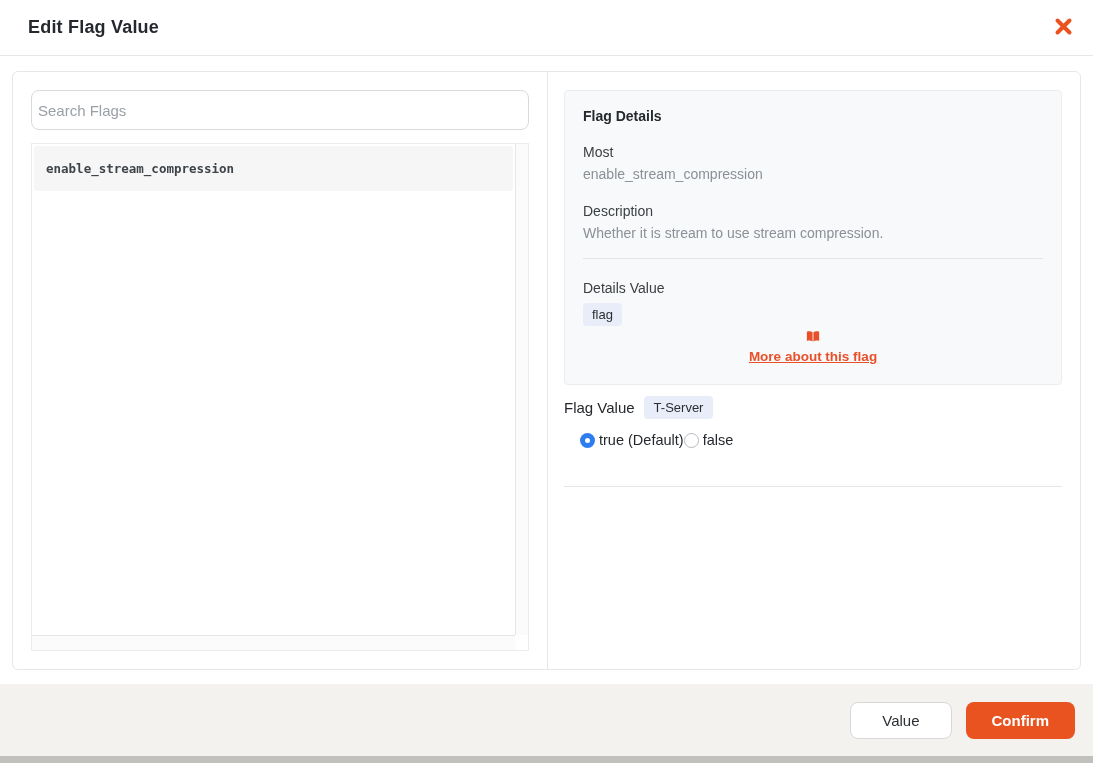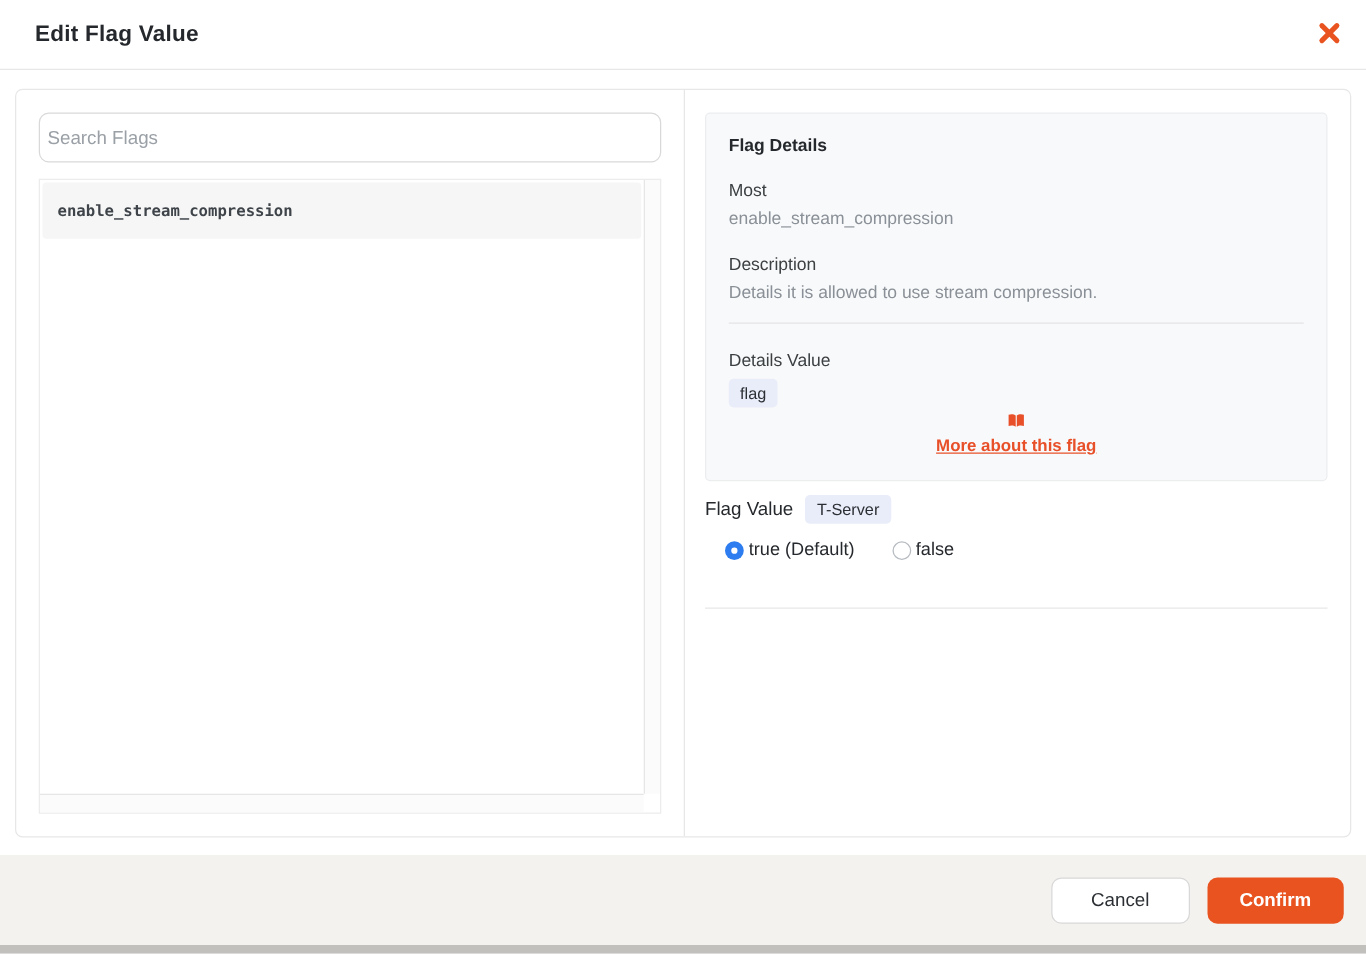--- a/index.html
+++ b/index.html
@@ -216,21 +216,20 @@
   .scope-badge {
     background: #e9ecf9;
     color: #2b2f33;
     font-size: 13px;
     border-radius: 4px;
     padding: 4px 10px;
   }
   .radio-row {
     display: flex;
     align-items: center;
-    gap: 30px;
     margin-top: 13px;
     padding-left: 16px;
   }
   .radio-item {
     display: flex;
     align-items: center;
     gap: 4px;
     cursor: pointer;
   }
   .radio-circle {
@@ -337,21 +336,21 @@
   </div>
 
   <div class="right-pane">
     <div class="details-card">
       <div class="details-heading">Flag Details</div>
 
       <div class="field-label">Most</div>
       <div class="field-value">enable_stream_compression</div>
 
       <div class="field-label">Description</div>
-      <div class="field-value last">Details it is allowed to use stream compression.</div>
+      <div class="field-value last">Whether it is stream to use stream compression.</div>
 
       <hr class="details-divider">
 
       <div class="field-label">Details Value</div>
       <span class="default-badge">flag</span>
 
       <div class="more-link-row">
         <span style="display:flex;">
           <svg width="14" height="13" viewBox="0 0 16 14">
             <path d="M1 1.6 C3.2 0.7 6 1 7.5 2.2 L7.5 12.6 C6 11.4 3.2 11.1 1 12 Z" fill="#e8502a"></path>
@@ -376,17 +375,17 @@
           <span class="radio-circle unchecked"></span>
           <span class="radio-label">false</span>
         </div>
       </div>
       <hr class="section-divider">
     </div>
   </div>
 </div>
 
 <div class="dlg-footer">
-  <button class="btn btn-cancel">Cancel</button>
+  <button class="btn btn-cancel">Value</button>
   <button class="btn btn-confirm">Confirm</button>
 </div>
 
 <div class="page-scrollbar"></div>
 
 </body></html>

